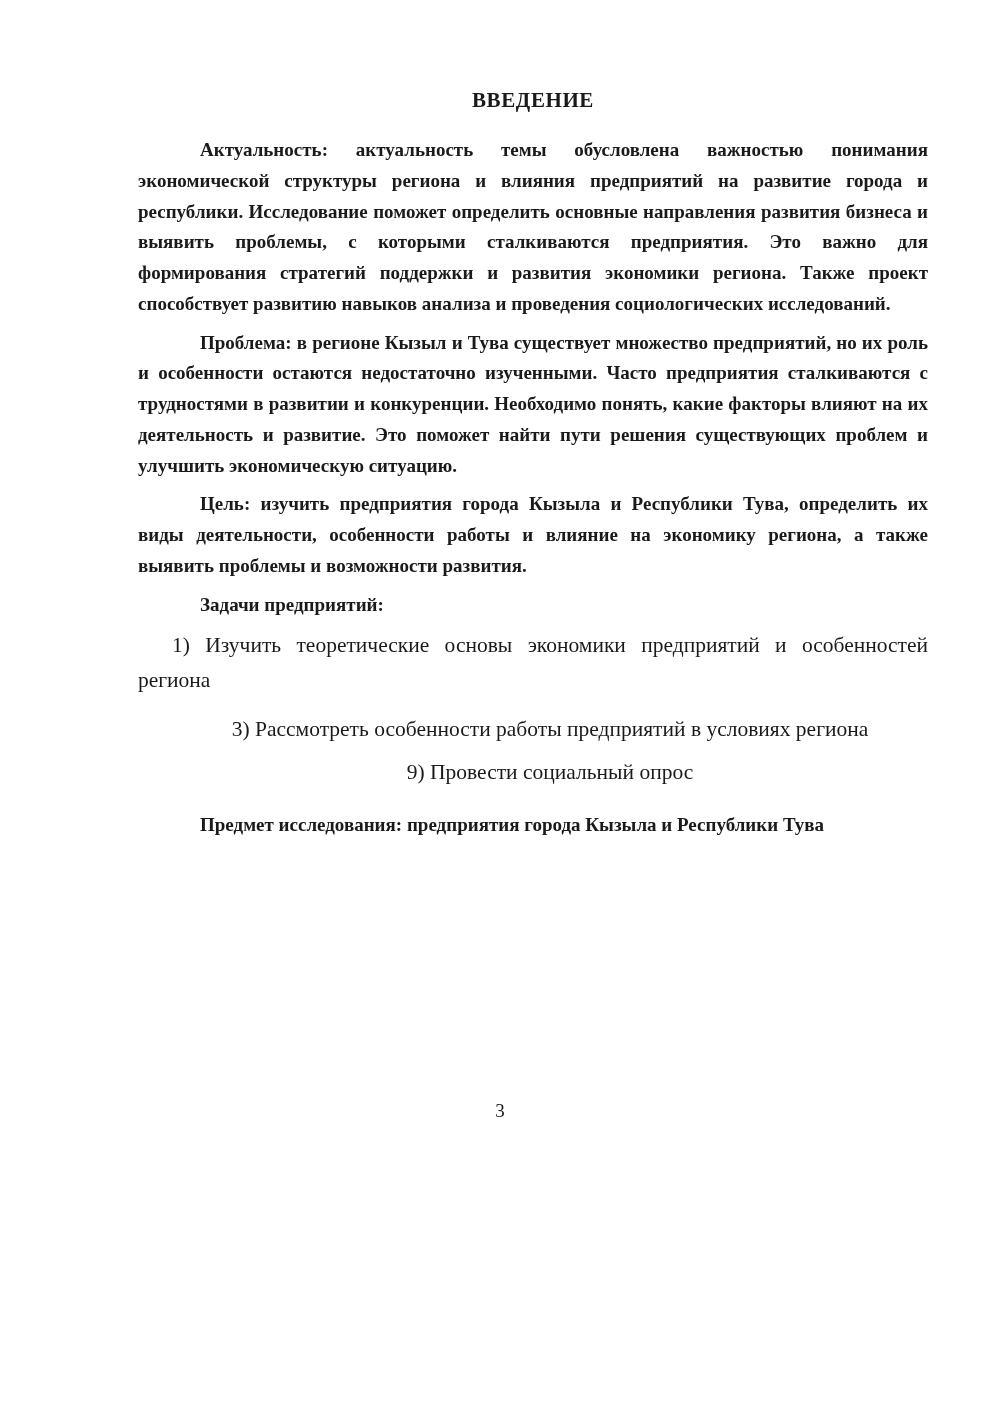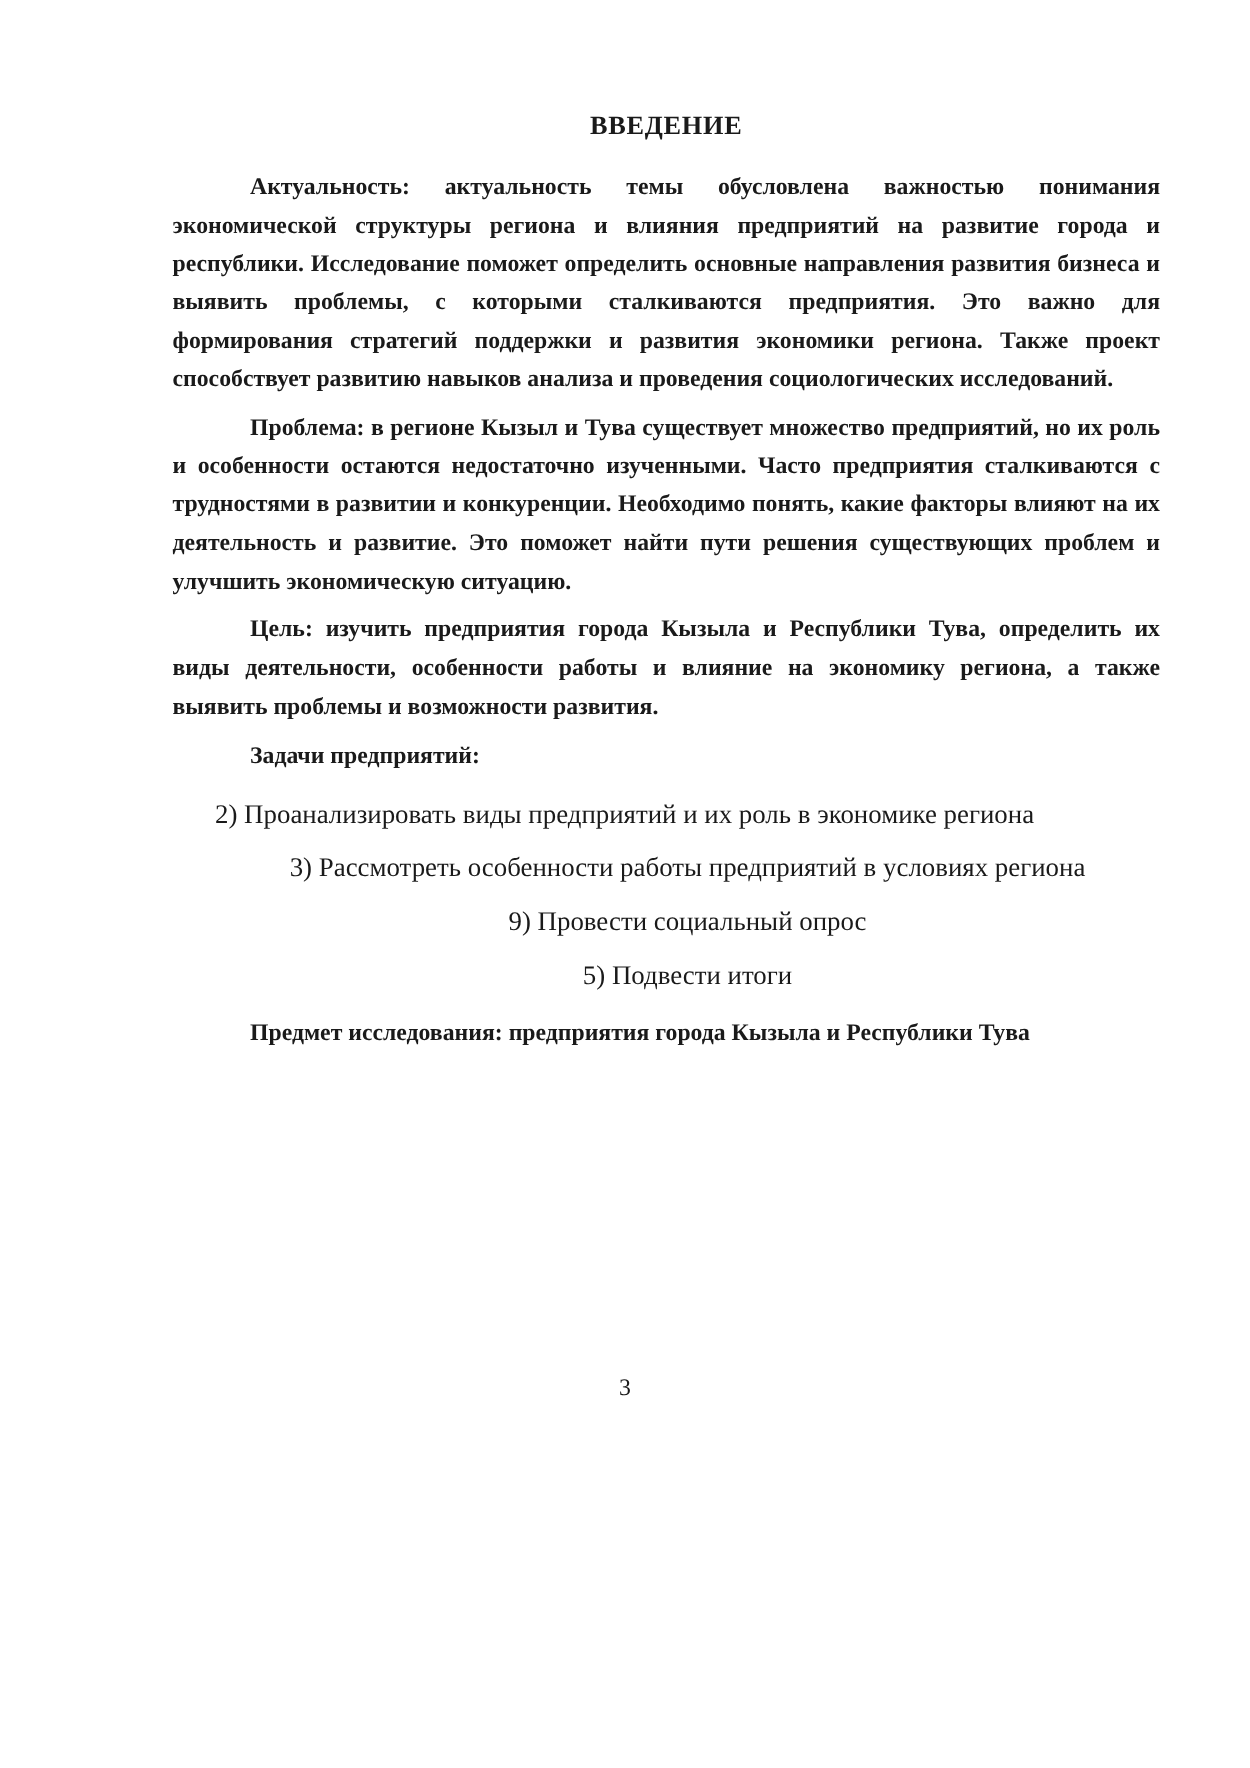--- a/index.html
+++ b/index.html
@@ -71,32 +71,31 @@
 
   <p class="body-text indent">Проблема: в регионе Кызыл и Тува существует множество предприятий, но их роль и особенности остаются недостаточно изученными. Часто предприятия сталкиваются с трудностями в развитии и конкуренции. Необходимо понять, какие факторы влияют на их деятельность и развитие. Это поможет найти пути решения существующих проблем и улучшить экономическую ситуацию.</p>
   <div class="gap"></div>
 
   <p class="body-text indent">Цель: изучить предприятия города Кызыла и Республики Тува, определить их виды деятельности, особенности работы и влияние на экономику региона, а также выявить проблемы и возможности развития.</p>
   <div class="gap"></div>
 
   <p class="body-text indent">Задачи предприятий:</p>
   <div class="gap"></div>
 
+  <p class="list-item">1) Изучить теоретические основы экономики предприятий и особенностей региона</p>
   <div class="gap"></div>
 
-  <p class="list-item">2) Проанализировать виды предприятий и их роль в экономике региона</p>
   <div class="gap"></div>
 
   <p class="list-item short">3) Рассмотреть особенности работы предприятий в условиях региона</p>
   <div class="gap"></div>
 
   <p class="list-item short">9) Провести социальный опрос</p>
   <div class="gap"></div>
 
-  <p class="list-item short">5) Подвести итоги</p>
   <div class="gap"></div>
 
   <div class="gap"></div>
 
   <p class="body-text indent">Предмет исследования: предприятия города Кызыла и Республики Тува</p>
 
   <div class="page-number">3</div>
 </div>
 
 </body></html>

